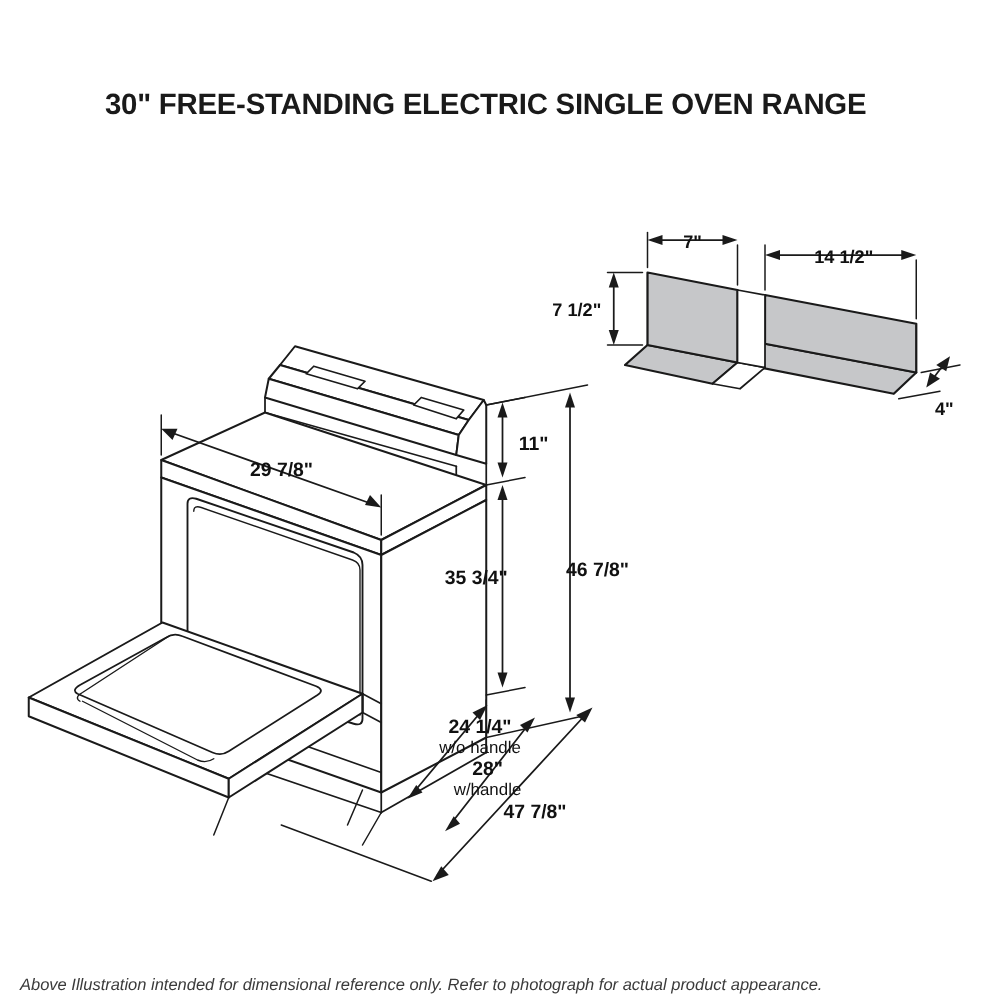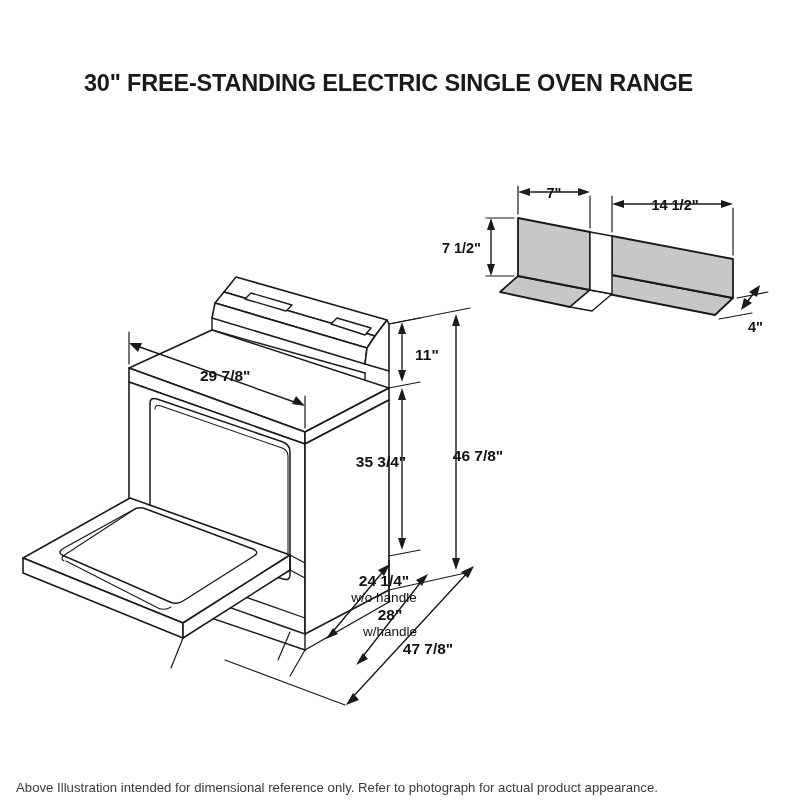--- a/index.html
+++ b/index.html
@@ -29,20 +29,21 @@
     font-weight: bold;
     letter-spacing: -0.2px;
     white-space: nowrap;
     color: #1a1a1a;
   }
   .footnote {
     position: absolute;
     left: 16px;
     top: 780px;
     font-size: 13.2px;
+    font-style: italic;
     color: #3b3b3b;
     white-space: nowrap;
   }
   .drawing {
     position: absolute;
     left: 0;
     top: 0;
     width: 800px;
     height: 800px;
   }

